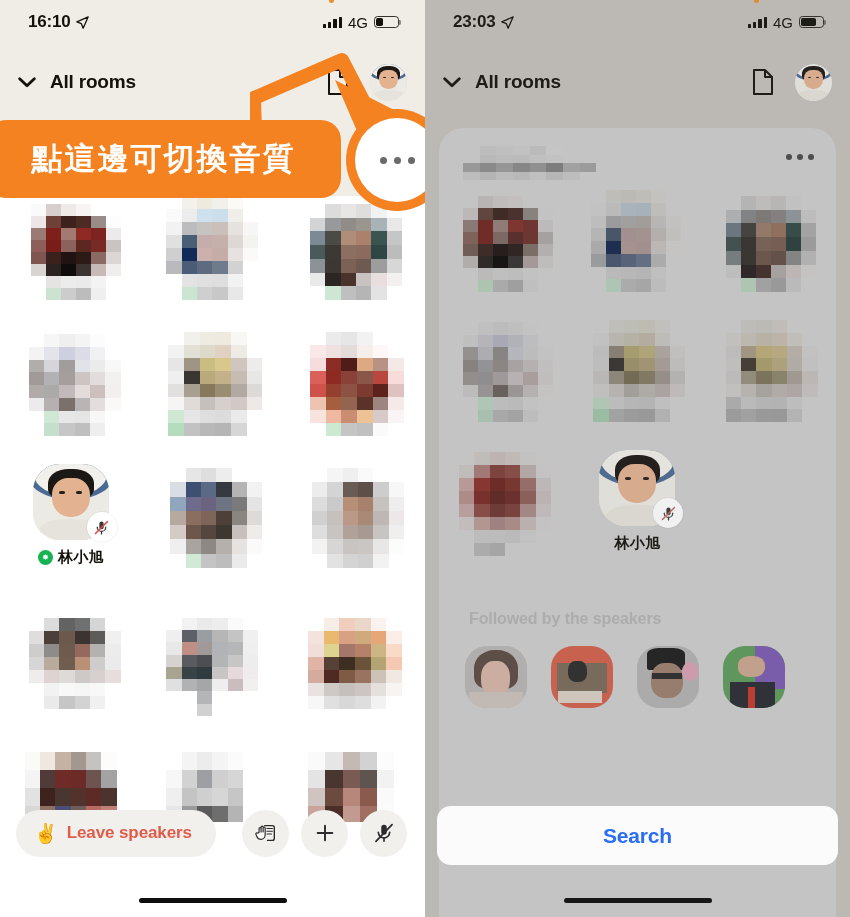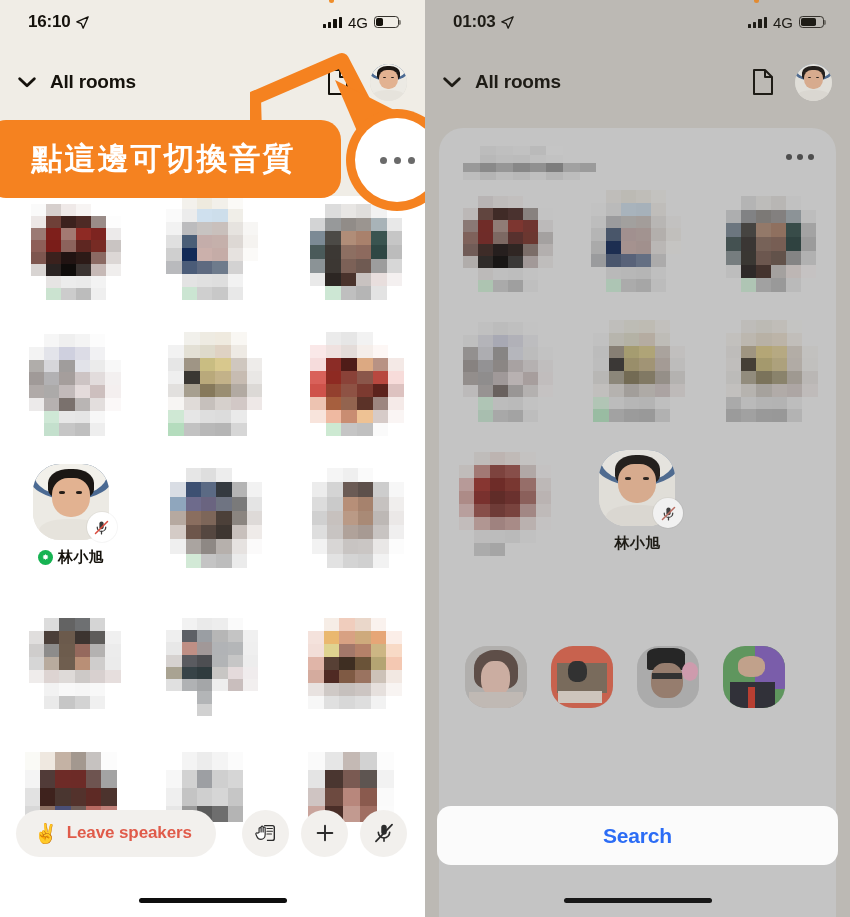--- a/index.html
+++ b/index.html
@@ -1019,21 +1019,21 @@
           <i></i>
           <i></i>
         </span>
     </div>
   </div>
 
   <div class="panel panel-right">
 
     <div class="statusbar">
       <div class="sb-left">
-        <span class="sb-time">01:03</span>
+        <span class="sb-time">23:03</span>
         <svg class="sb-loc" viewBox="0 0 16 16">
           <path d="M15 1L1 7.2l5.6 2.2L8.8 15z" fill="none" stroke="#15120c" stroke-width="1.6" stroke-linejoin="round"></path>
         </svg>
       </div>
       <div class="sb-right">
         <span class="sb-dot"></span>
         <span class="bars">
             <i></i>
             <i></i>
             <i></i>
@@ -1503,20 +1503,21 @@
               <path d="M3.5 20.5L20.5 3.5" stroke="#c06a5e" stroke-width="2.1" stroke-linecap="round"></path>
             </svg>
           </div>
           <div class="name-row">
             <span class="name-txt">林小旭</span>
           </div>
         </div>
         <div class="cell cell-me"></div>
       </div>
 
+      <div class="followed">Followed by the speakers</div>
 
       <div class="follow-row">
         <span class="follow-av">
           <span style="position:absolute;inset:0;background:#b8b6b4"></span>
           <span style="position:absolute;left:14%;top:6%;width:72%;height:64%;border-radius:46% 46% 30% 30%;background:#5c4a43"></span>
           <span style="position:absolute;left:26%;top:24%;width:46%;height:56%;border-radius:44%;background:#d5b4a6"></span>
           <span style="position:absolute;left:6%;bottom:0;width:88%;height:26%;background:#c9c1bb"></span>
         </span>
         <span class="follow-av">
           <span style="position:absolute;inset:0;background:#d2604a"></span>

